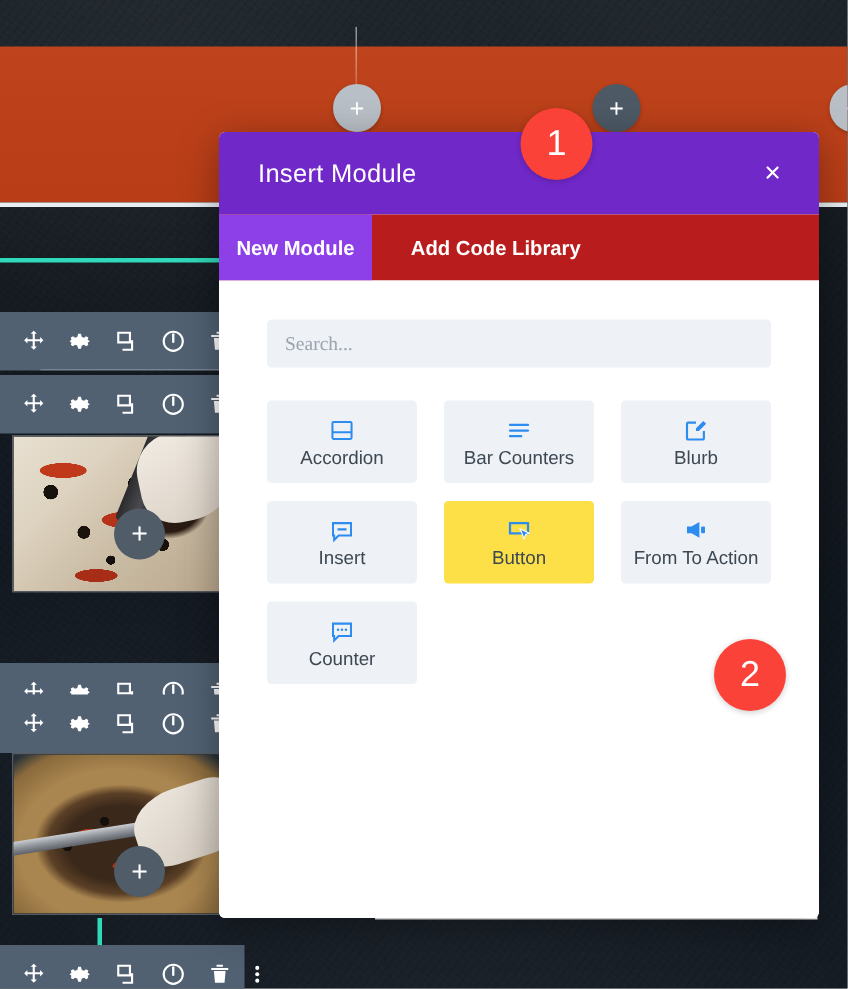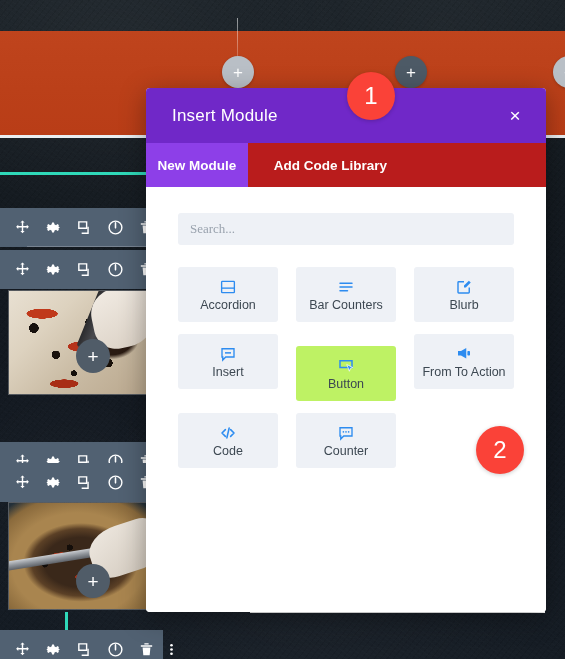--- a/index.html
+++ b/index.html
@@ -193,21 +193,21 @@
 
   .grid{
     margin-top:22px;display:grid;grid-template-columns:1fr 1fr 1fr;
     column-gap:18px;row-gap:12px;
   }
   .mod-card{
     height:55px;background:#eef1f6;border-radius:3px;
     display:flex;flex-direction:column;align-items:center;justify-content:center;
     gap:3px;cursor:pointer;position:relative;
   }
-  .mod-card.active{background:#bef264;margin-top:12px;}
+  .mod-card.active{background:#fde047;}
   .mod-card .m-ico{width:18px;height:18px;display:block;color:#2d8cf0;}
   .mod-card .m-ico svg{display:block;width:100%;height:100%;}
   .mod-card .m-label{font-size:12.5px;color:#3d4852;line-height:1;}
 
   
   .badge{
     position:absolute;width:48px;height:48px;border-radius:50%;
     background:#fa4238;color:#fff;
     display:flex;align-items:center;justify-content:center;
     font-size:24px;line-height:1;
@@ -495,28 +495,20 @@
           <span class="m-ico">
               <svg viewBox="0 0 24 24" fill="#2d8cf0">
                 <path d="M15 4l-7 4H4v6h4l7 4z"></path>
                 <rect x="16.5" y="8" width="3.5" height="6" rx="1"></rect>
               </svg>
             </span>
           <span class="m-label">From To Action</span>
         </div>
 
 
-        <div class="mod-card">
-          <span class="m-ico">
-              <svg viewBox="0 0 24 24" fill="none" stroke="#2d8cf0" stroke-width="2.1" stroke-linecap="round" stroke-linejoin="round">
-                <path d="M8.5 7.5L4 12l4.5 4.5M15.5 7.5L20 12l-4.5 4.5M13.5 5.5l-3 13"></path>
-              </svg>
-            </span>
-          <span class="m-label">Code</span>
-        </div>
 
         <div class="mod-card">
           <span class="m-ico">
               <svg viewBox="0 0 24 24" fill="none" stroke="#2d8cf0" stroke-width="1.8">
                 <path d="M4 5h16v11H9l-4 4v-4H4z"></path>
                 <circle cx="8.5" cy="10.5" r="1.1" fill="#2d8cf0" stroke="none"></circle>
                 <circle cx="12" cy="10.5" r="1.1" fill="#2d8cf0" stroke="none"></circle>
                 <circle cx="15.5" cy="10.5" r="1.1" fill="#2d8cf0" stroke="none"></circle>
               </svg>
             </span>

